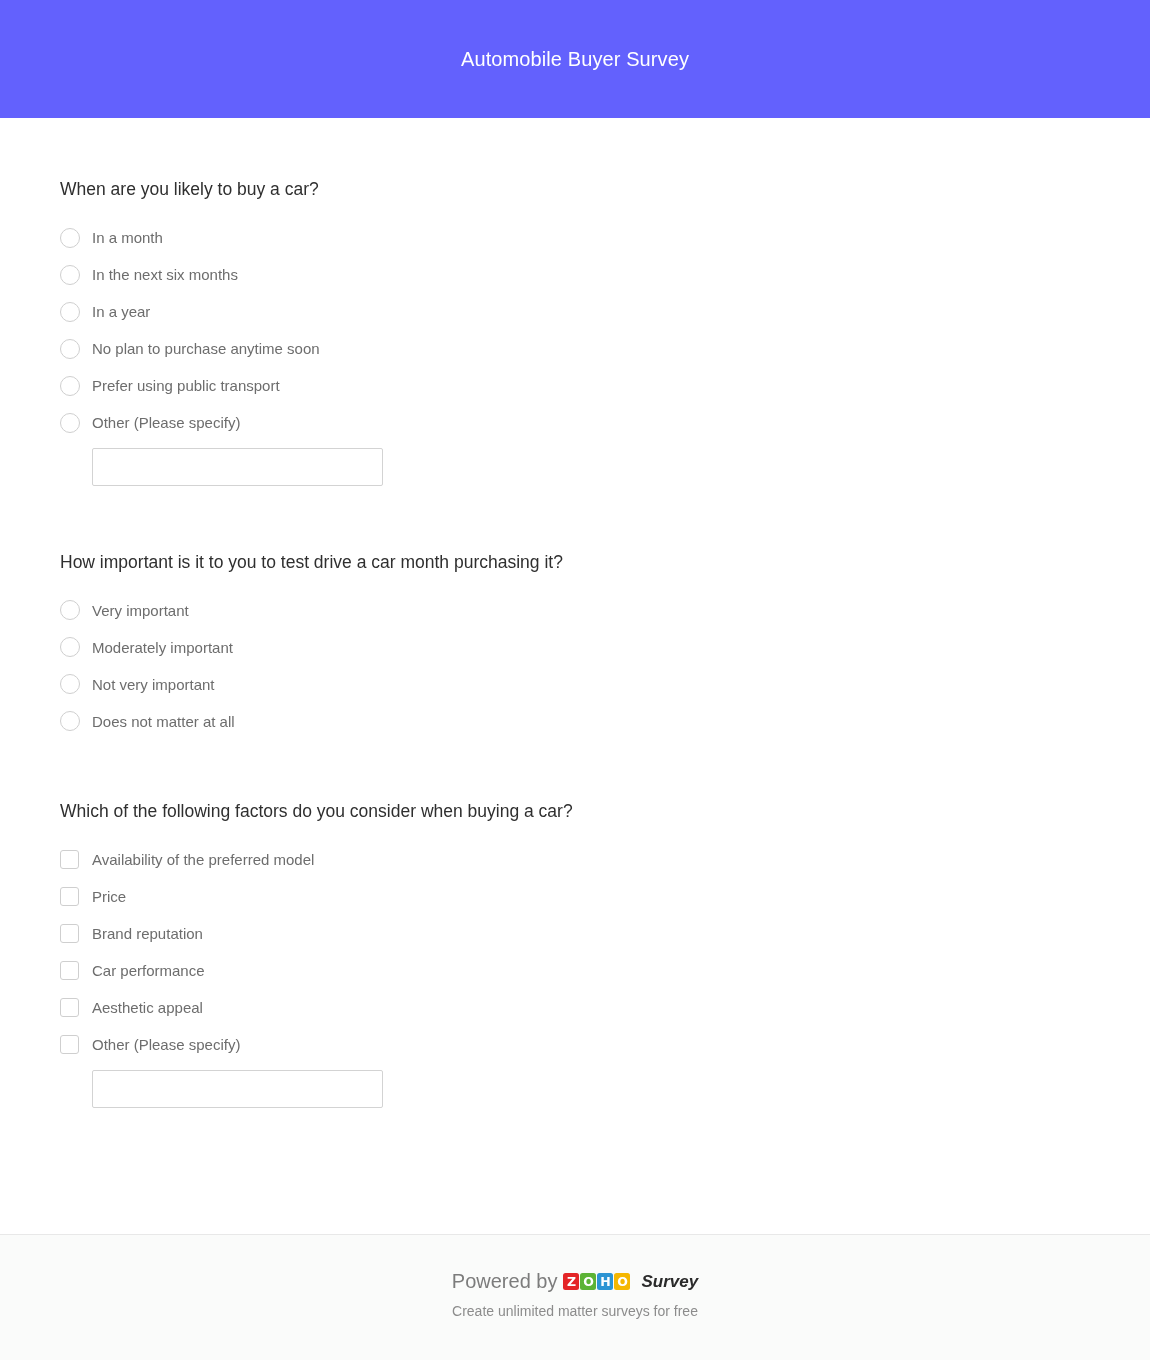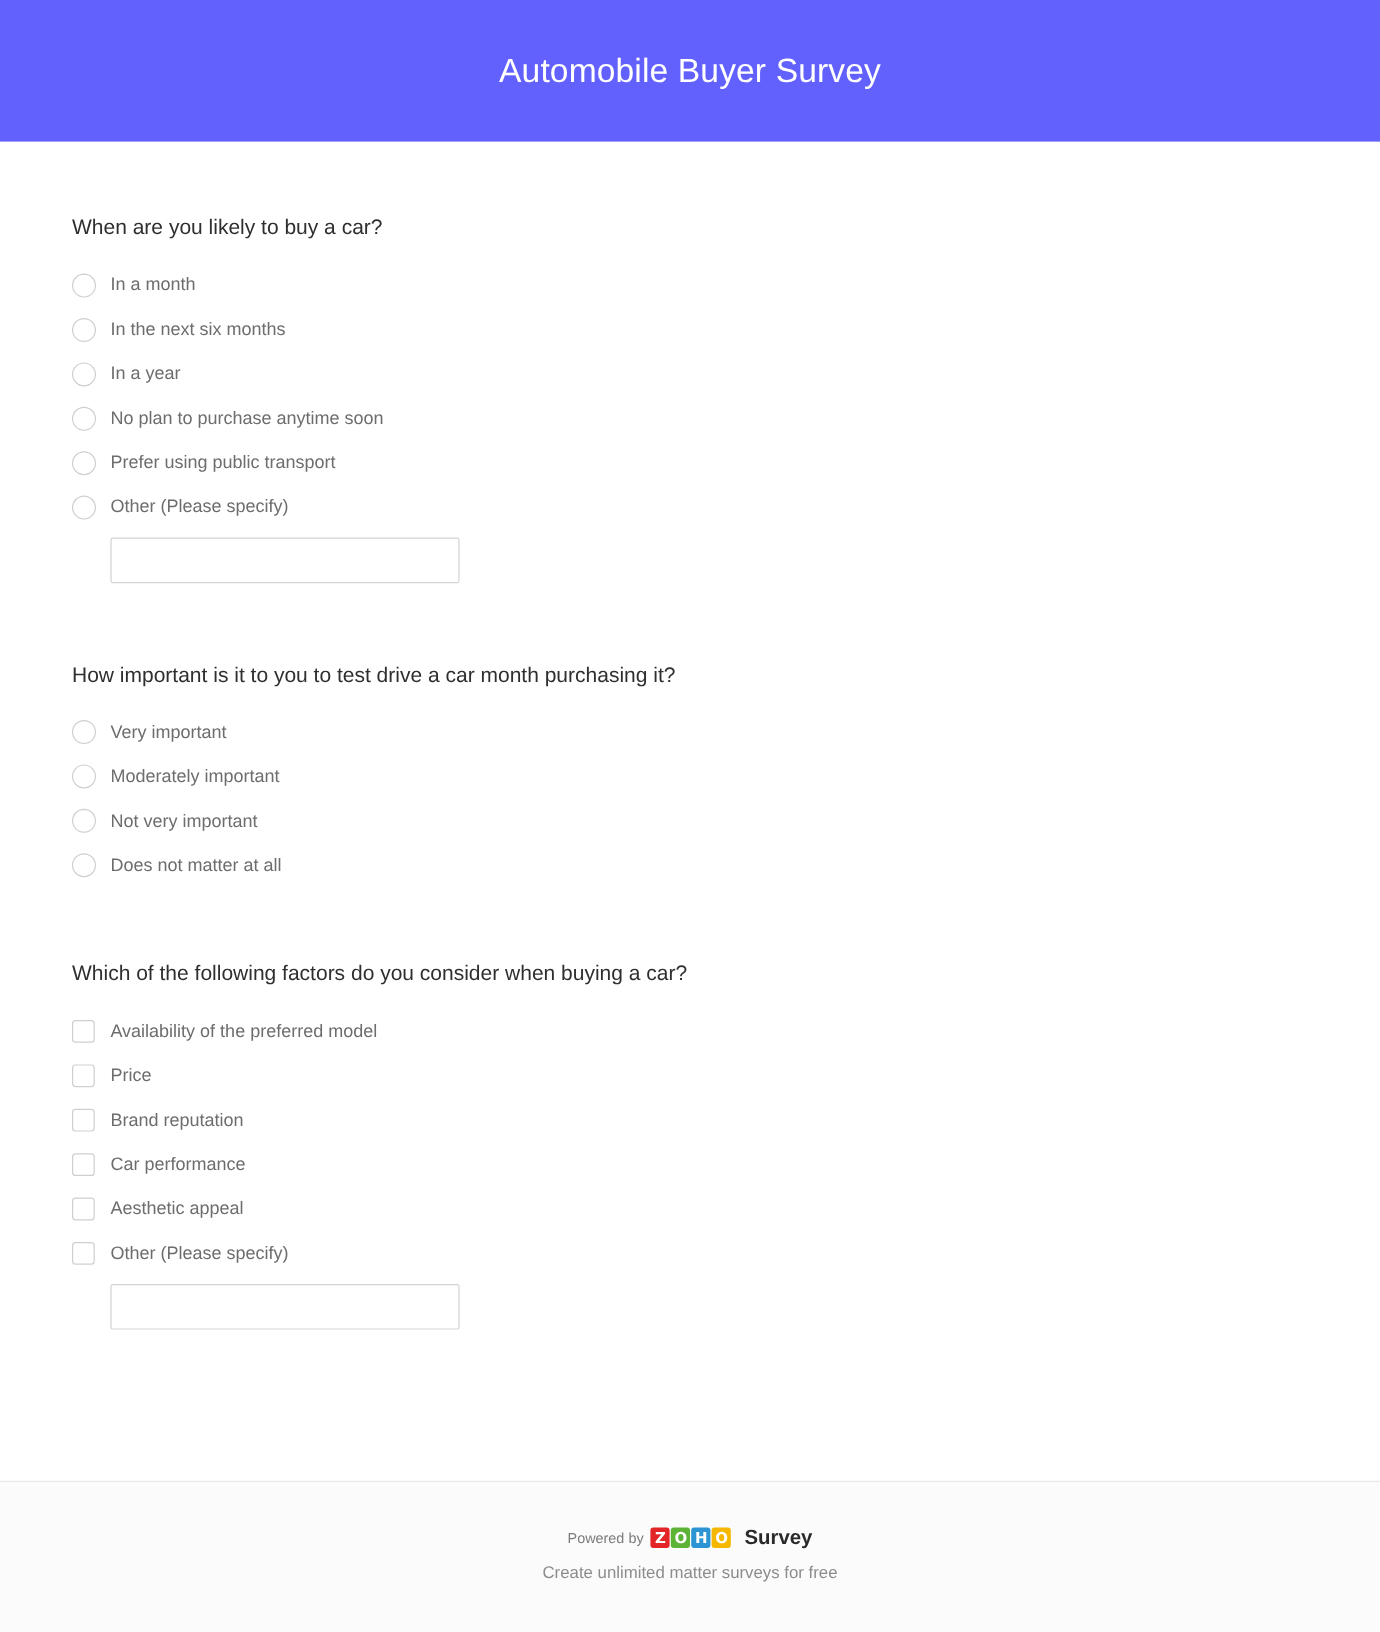--- a/index.html
+++ b/index.html
@@ -29,21 +29,21 @@
   .survey-header {
     height: 118px;
     background: #6361fd;
     display: flex;
     align-items: center;
     justify-content: center;
     flex: 0 0 auto;
   }
   .survey-title {
     color: #ffffff;
-    font-size: 28px;
+    font-size: 20px;
     font-weight: 400;
     letter-spacing: 0.1px;
     line-height: 1.2;
     text-align: center;
   }
 
   
   .survey-body {
     flex: 1 1 auto;
     padding: 0 60px;
@@ -134,21 +134,21 @@
     padding-bottom: 6px;
   }
   .powered-row {
     display: flex;
     align-items: center;
     justify-content: center;
     gap: 6px;
     margin-bottom: 10px;
   }
   .powered-text {
-    font-size: 12px;
+    font-size: 20px;
     color: #7c7c7c;
   }
   .zoho-logo {
     display: inline-flex;
     align-items: center;
     gap: 1px;
   }
   .zoho-tile {
     width: 16px;
     height: 17px;
@@ -162,20 +162,21 @@
   }
   .zoho-tile.t-red    { background: #e42527; }
   .zoho-tile.t-green  { background: #5cb335; }
   .zoho-tile.t-blue   { background: #2c94d3; }
   .zoho-tile.t-yellow { background: #f5b700; }
   .zoho-word {
     font-size: 17px;
     font-weight: bold;
     color: #2a2a2a;
     margin-left: 5px;
+    font-style: italic;
   }
   .footer-tagline {
     font-size: 14px;
     color: #8c8c8c;
   }
 </style>
 </head>
 <body>
 
 <div class="survey-page">

